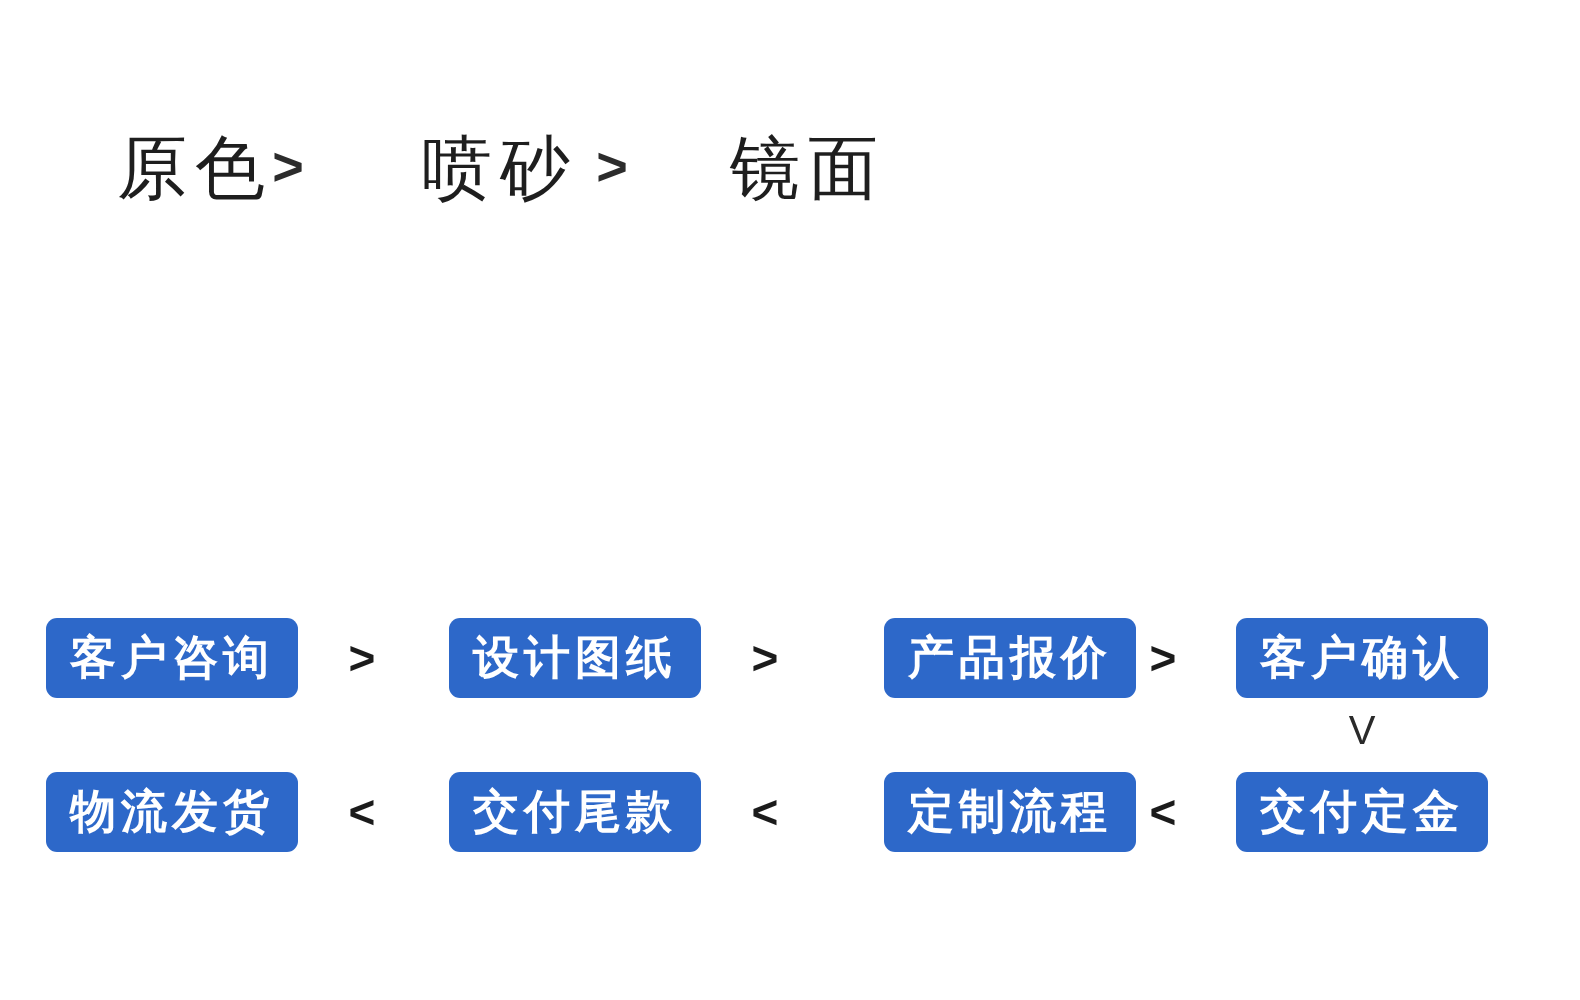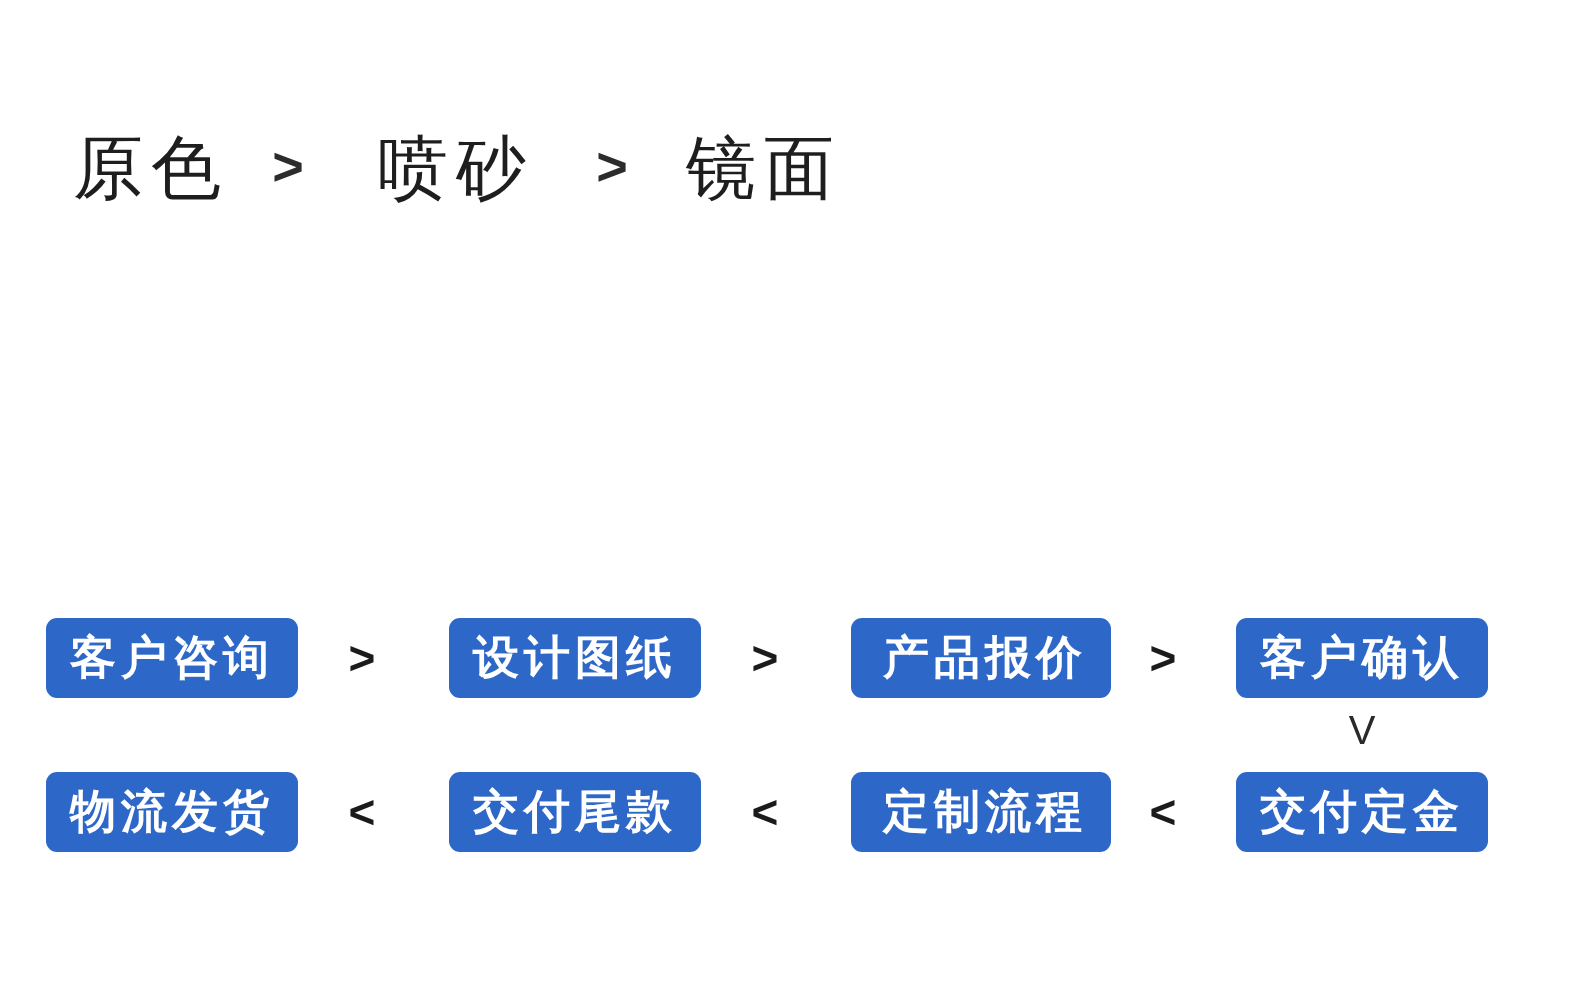--- a/index.html
+++ b/index.html
@@ -14,20 +14,21 @@
 
   
   .finish-label {
     position: absolute;
     top: 130px;
     font-size: 70px;
     line-height: 1.1;
     letter-spacing: 8px;
     color: #1e1e1e;
     white-space: nowrap;
+    margin-left: 44px;
   }
   .finish-sep {
     position: absolute;
     top: 139px;
     width: 44px;
     text-align: center;
     font-size: 54px;
     line-height: 1.0;
     font-weight: 700;
     color: #2c2c2c;
@@ -72,21 +73,21 @@
     color: #ffffff;
     font-size: 46px;
     font-weight: 700;
     letter-spacing: 5px;
     white-space: nowrap;
   }
   .row-1 { top: 618px; font-family: Liberation Mono, monospace; }
   .row-2 { top: 772px; }
   .c1 { left: 46px; }
   .c2 { left: 449px; }
-  .c3 { left: 851px; padding-left: 8px; }
+  .c3 { left: 884px; }
   .c4 { left: 1236px; }
 
   .flow-arrow {
     position: absolute;
     width: 44px;
     text-align: center;
     font-size: 46px;
     line-height: 48px;
     font-weight: 700;
     color: #1b1b1b;

